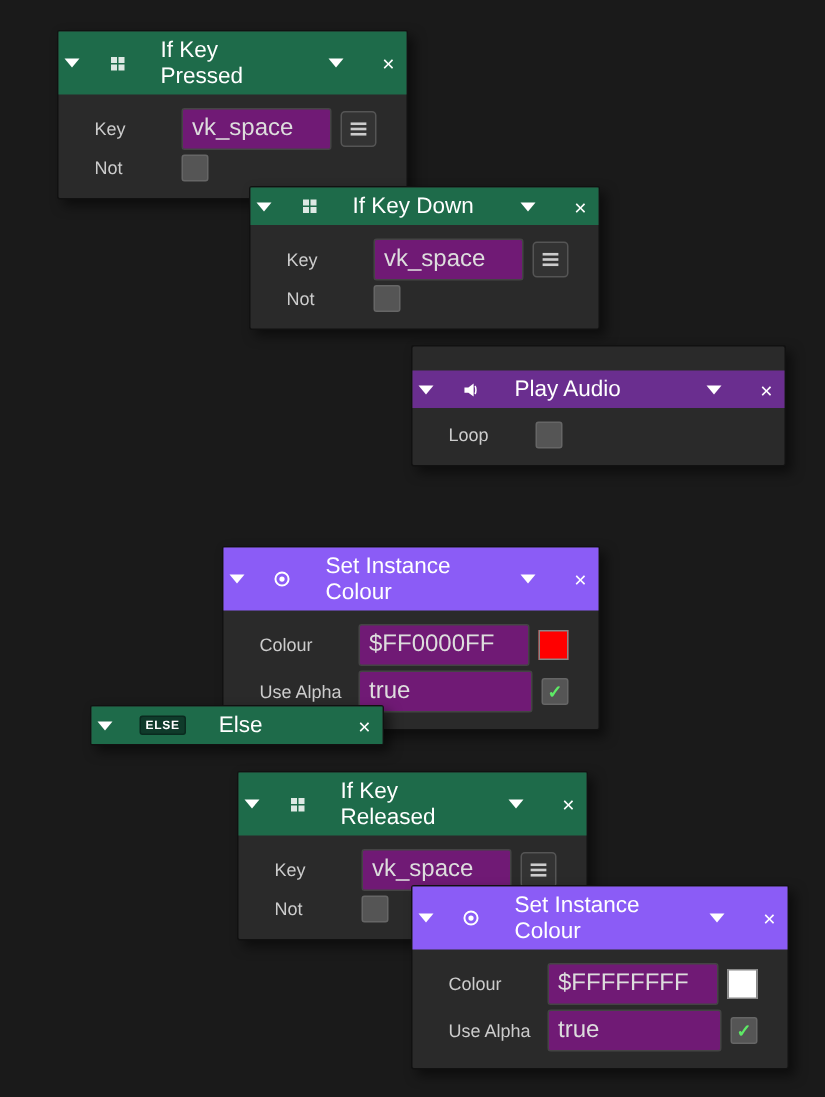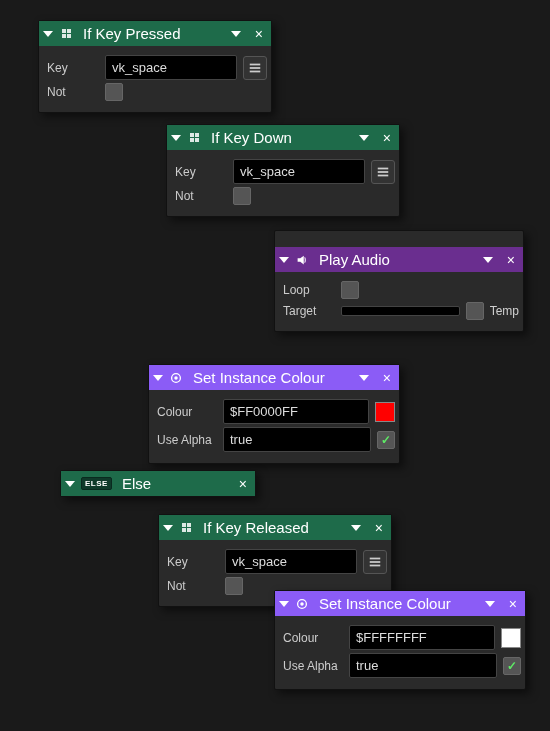--- a/index.html
+++ b/index.html
@@ -18,21 +18,21 @@
     position: absolute;
     background: #2a2a2a;
     border: 1px solid #111;
     box-shadow: 4px 4px 8px rgba(0,0,0,0.5);
     border-radius: 2px;
   }
   .title-bar {
     display: flex;
     align-items: center;
     padding: 4px 6px;
-    gap: 8px;
+    gap: 20px;
     color: #fff;
     font-size: 15px;
   }
   .title-green { background: #1e6b4a; }
   .title-purple { background: #6a2e8f; margin-top: 16px; }
   .title-blue { background: #8b5cf6; }
   .tri {
     width: 0; height: 0;
     border-top: 5px solid transparent;
     border-bottom: 5px solid transparent;
@@ -65,42 +65,43 @@
     flex-shrink: 0;
   }
   .icon-sq {
     display: grid;
     grid-template-columns: 4px 4px;
     grid-template-rows: 4px 4px;
     gap: 1px;
   }
   .icon-sq span { background: #fff; opacity:0.85;}
   .body {
-    padding: 6px 4px 8px 8px;
+    padding: 6px 20px 8px 8px;
+    margin-left: 16px;
   }
   .row {
     display: flex;
     align-items: center;
     gap: 6px;
     margin: 3px 0;
   }
   .row-label {
     width: 52px;
     color: #ccc;
     font-size: 12px;
   }
   .row-label-w { width: 60px; }
   .text-input {
     flex: 1;
-    background: #000000;
+    background: #701a75;
     border: 1px solid #444;
     border-radius: 2px;
     padding: 4px 6px;
     color: #ddd;
-    font-size: 13px;
+    font-size: 16px;
     min-width: 0;
   }
   .mini-btn {
     width: 22px; height: 22px;
     background: #333;
     border: 1px solid #555;
     border-radius: 3px;
     display: flex; align-items:center; justify-content:center;
     cursor: pointer;
     flex-shrink: 0;
@@ -221,26 +222,20 @@
     </span>
     <span class="title-text">Play Audio</span>
     <span class="dd"></span>
     <span class="close-x">×</span>
   </div>
   <div class="body">
     <div class="row">
       <span class="row-label">Loop</span>
       <div class="checkbox"></div>
     </div>
-    <div class="row">
-      <span class="row-label">Target</span>
-      <div class="text-input"></div>
-      <div class="checkbox"></div>
-      <span style="font-size:12px;">Temp</span>
-    </div>
   </div>
 </div>
 
 <div class="node" style="left:148px; top:364px; width:250px;">
   <div class="title-bar title-blue">
     <span class="tri"></span>
     <span class="icon-box">
       <svg viewBox="0 0 16 16">
           <circle cx="8" cy="8" r="5" fill="none" stroke="#fff" stroke-width="1.5"></circle>
           <circle cx="8" cy="8" r="2" fill="#fff"></circle>

